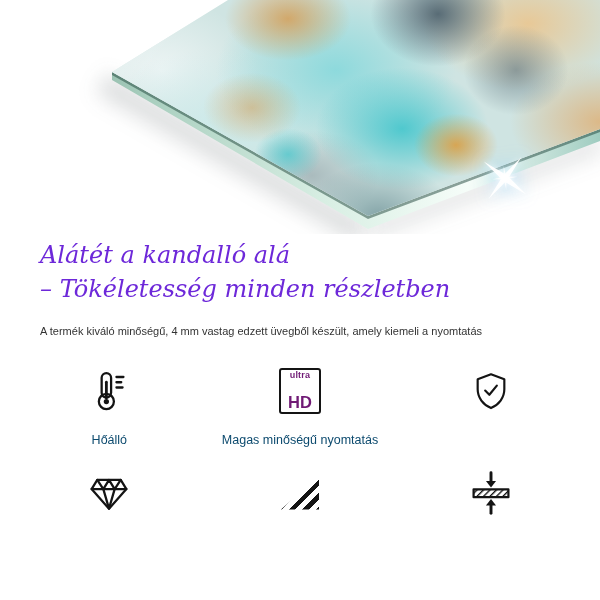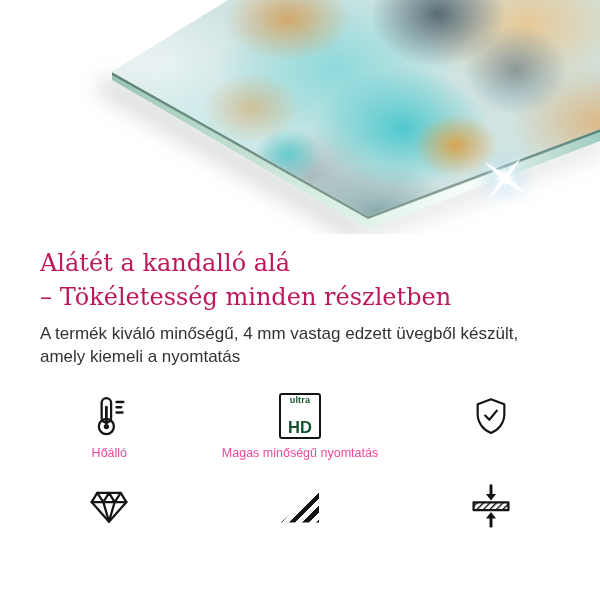--- a/index.html
+++ b/index.html
@@ -40,35 +40,35 @@
       radial-gradient(100px 70px at 63% 92%, rgba(110,145,150,.75), transparent 75%),
       radial-gradient(90px 60px at 52% 75%, rgba(150,165,170,.65), transparent 75%),
       radial-gradient(150px 100px at 36% 55%, rgba(205,235,235,.90), transparent 80%),
       radial-gradient(120px 90px at 27% 30%, rgba(238,245,245,.95), transparent 80%);
   }
   .sparkle { position:absolute; left:469px; top:142px; width:72px; height:72px; z-index:5;
     filter:drop-shadow(0 0 3px rgba(255,255,255,.95)) drop-shadow(0 0 9px rgba(160,220,255,.8)); }
 
   
   .copy { padding:0 40px; }
-  h1 { margin-top:12px; font-family:"DejaVu Serif","Liberation Serif",serif;
-    font-weight:400; font-size:24px; line-height:34px; color:#be185d; }
+  h1 { margin-top:4px; font-family:"DejaVu Serif","Liberation Serif",serif;
+    font-weight:400; font-size:24px; line-height:34px; color:#6d28d9;font-style:italic; }
   h1 span { display:block; }
-  .desc { margin-top:8px; font-size:17px; line-height:23px; color:#333; }
+  .desc { margin-top:14px; font-size:11px; line-height:23px; color:#333; }
   .desc span { display:block; }
 
   
   .features { margin-top:26px; padding:0 14px; display:grid;
     grid-template-columns:repeat(3,1fr); row-gap:24px; }
   .feature { text-align:center; }
   .ficon { height:44px; display:flex; align-items:center; justify-content:center; }
-  .flabel { margin-top:8px; font-size:12.5px; color:#ec4899; }
+  .flabel { margin-top:20px; font-size:12.5px; color:#0c4a6e; }
   .ficon svg { stroke:#141414; fill:none; stroke-width:2.6; stroke-linecap:round; stroke-linejoin:round; }
   .uhd-box { border:2.5px solid #141414; border-radius:3px; padding:1px 7px 2px;
-    text-align:center; color:#14532d; line-height:1; }
+    text-align:center; color:#701a75; line-height:1; }
   .uhd-top { display:block; font-size:9px; font-weight:bold; letter-spacing:.2px; }
   .uhd-bottom { display:block; font-size:16.5px; font-weight:bold; margin-top:14px; }
   .stripes { width:38px; height:33px;
     clip-path:polygon(0 100%,100% 0,100% 100%);
     background:repeating-linear-gradient(135deg,#141414 0 4.5px,transparent 4.5px 9.5px); }
 </style>
 </head>
 <body>
 
 <div class="hero">

